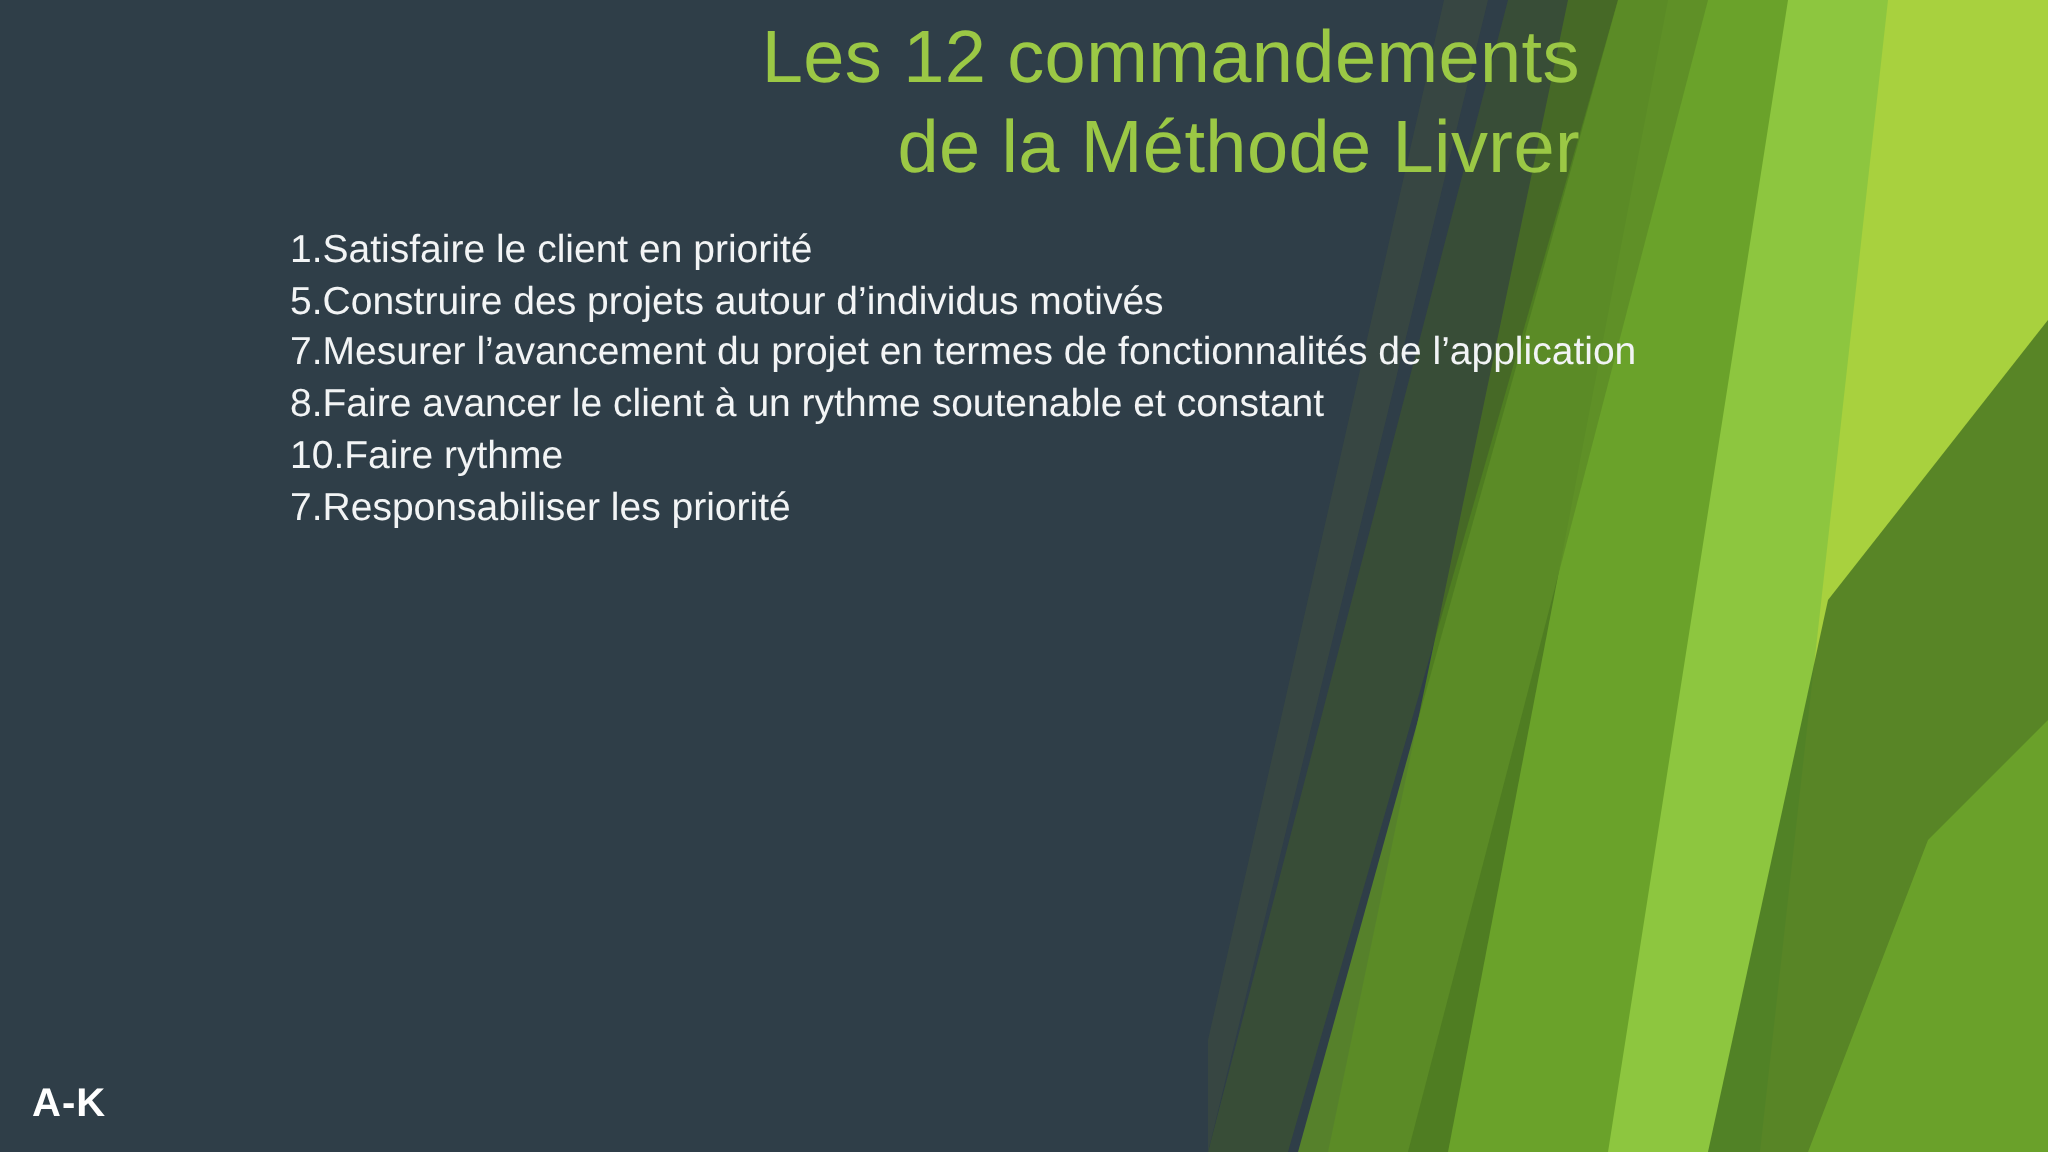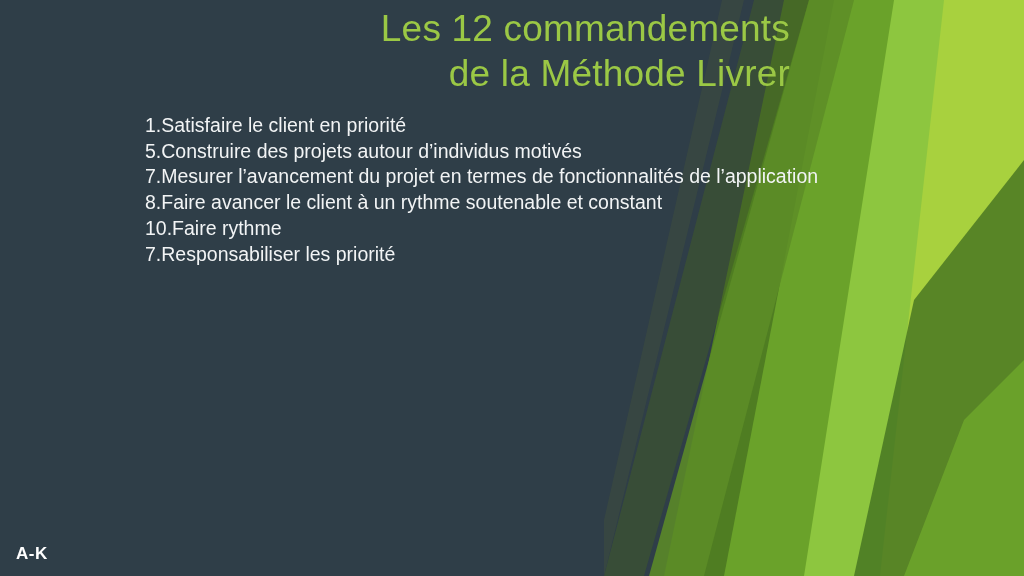--- a/index.html
+++ b/index.html
@@ -67,21 +67,21 @@
   }
   .cmd .num {
     
   }
   
   .footer {
     position: absolute;
     left: 16px;
     bottom: 12px;
     color: #ffffff;
-    font-size: 17px;
+    font-size: 20px;
     font-weight: bold;
     letter-spacing: 0.5px;
   }
 </style>
 </head>
 <body>
 
 <div class="slide">
 
   <div class="deco">

